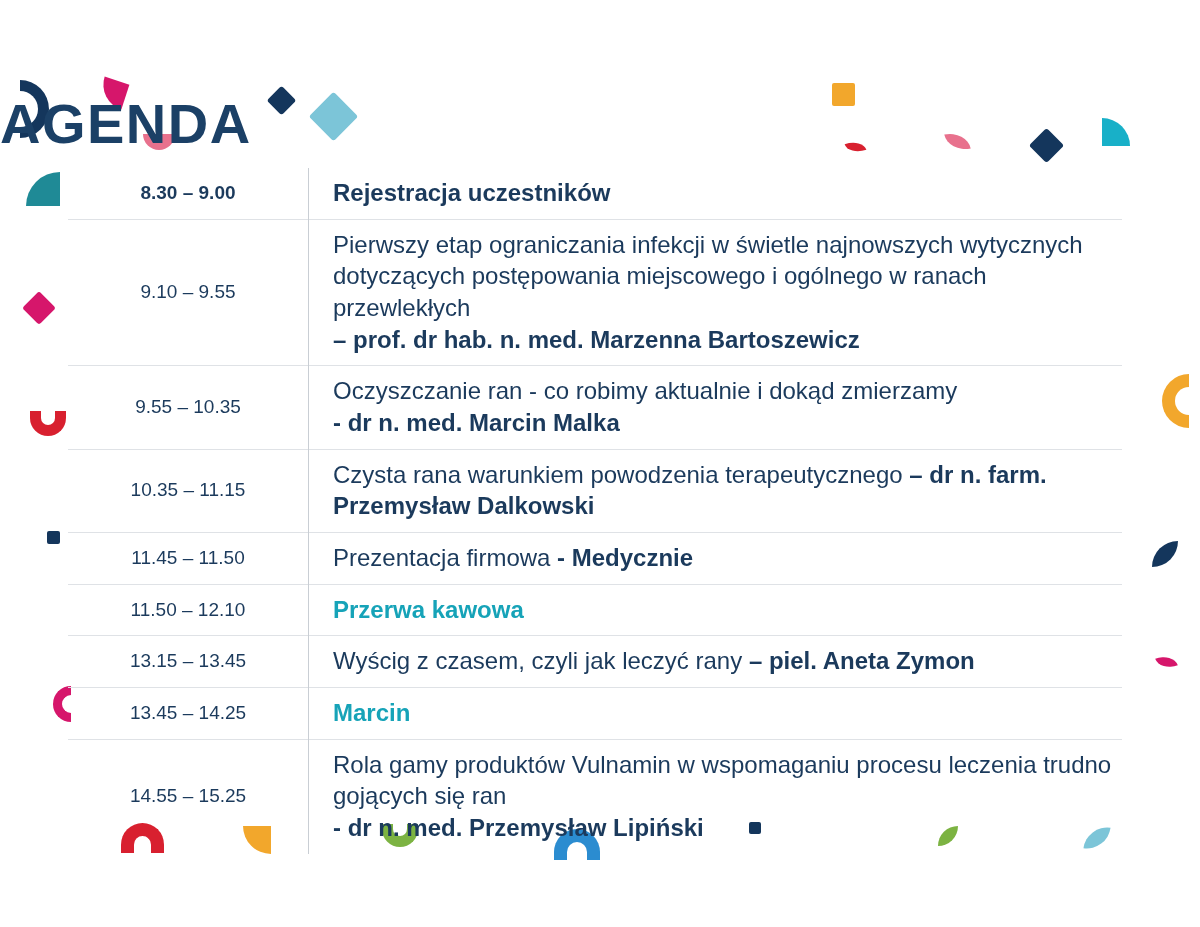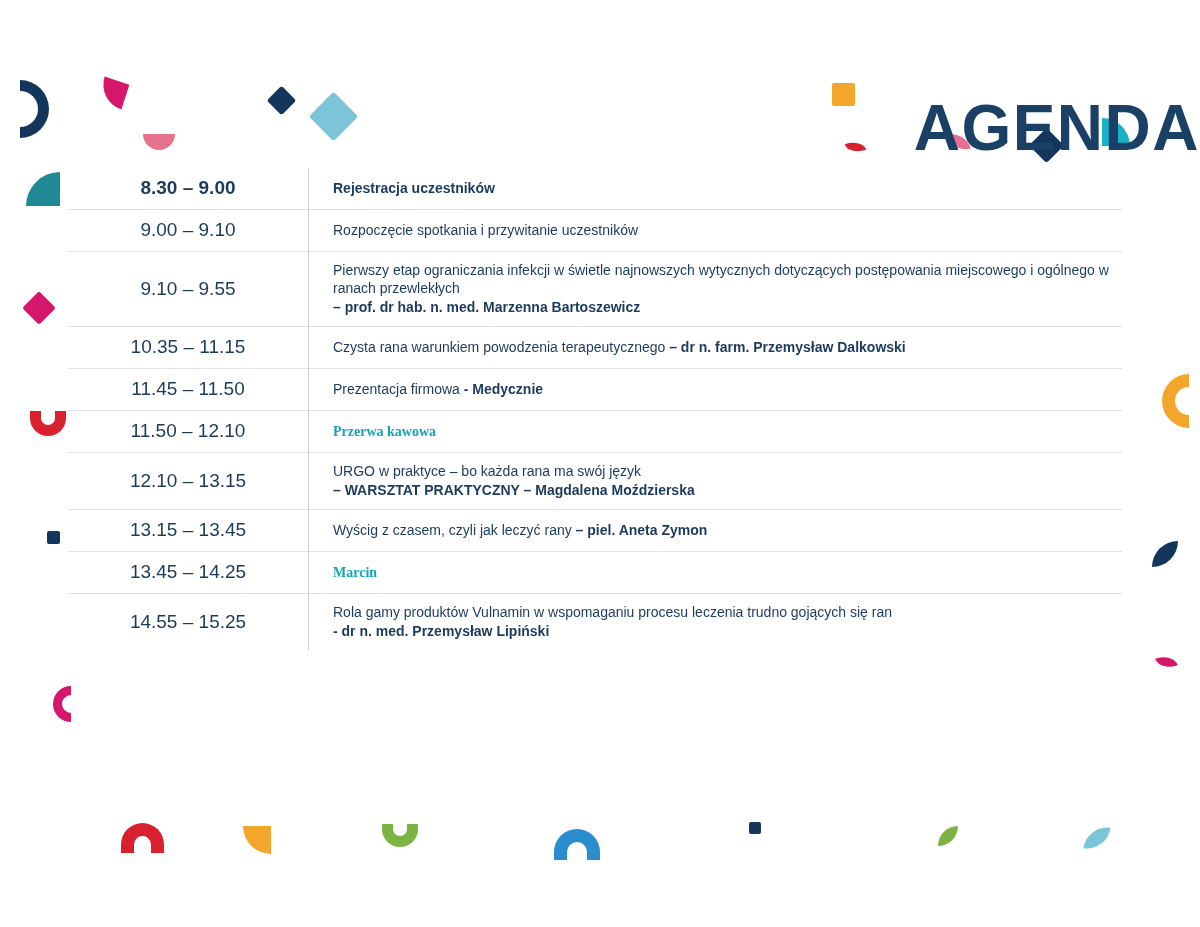--- a/index.html
+++ b/index.html
@@ -15,22 +15,22 @@
     font-family: "Liberation Sans", sans-serif;
     color: #1b3a5c;
   }
 
   
   #agenda-title {
     position: absolute;
     top: 96px;
     left: 0;
     width: 1200px;
-    text-align: right;
-    font-size: 64px;
+    text-align: left;
+    font-size: 56px;
     font-weight: bold;
     letter-spacing: 1.5px;
     color: #1b4066;
     line-height: 1;
   }
 
   
   #agenda-table {
     position: absolute;
     left: 68px;
@@ -49,30 +49,29 @@
     text-align: center;
     vertical-align: middle;
     font-size: 19px;
     color: #1b3a5c;
     padding: 9px 10px 10px 10px;
     border-right: 1px solid #c9ced4;
     white-space: nowrap;
   }
   td.desc-cell {
     vertical-align: middle;
-    font-size: 14px;
+    font-size: 24px;
     line-height: 1.32;
     color: #1b3a5c;
     padding: 9px 6px 10px 24px;
   }
   .desc-cell b { font-weight: bold; text-align: center; }
   .desc-cell .accent {
     color: #16a3b8;
     font-weight: bold;
-    font-family: Liberation Serif, serif;
   }
 
   
   .confetti { position: absolute; }
   .sq       { border-radius: 2px; }
   .diamond  { transform: rotate(45deg); border-radius: 3px; }
   
   .quarter-tr { border-radius: 0 100% 0 0; }
   .quarter-tl { border-radius: 100% 0 0 0; }
   .quarter-bl { border-radius: 0 0 0 100%; }
@@ -164,44 +163,40 @@
 
 <div id="agenda-title">AGENDA</div>
 
 <table id="agenda-table">
   <tbody id="agenda-body">
       <tr>
         <td class="time-cell">8.30 – 9.00</td>
         <td class="desc-cell"><span>Rejestracja uczestników</span></td>
       </tr>
       <tr>
-        <td class="time-cell">9.00 – 9.10</td>
-        <td class="desc-cell"><span>Rozpoczęcie spotkania i przywitanie uczestników</span></td>
-      </tr>
-      <tr>
         <td class="time-cell">9.10 – 9.55</td>
         <td class="desc-cell"><span>Pierwszy etap ograniczania infekcji w świetle najnowszych wytycznych dotyczących postępowania miejscowego i ogólnego w ranach przewlekłych</span><br><b>– prof. dr hab. n. med. Marzenna Bartoszewicz</b></td>
       </tr>
       <tr>
+        <td class="time-cell">9.55 – 10.35</td>
+        <td class="desc-cell"><span>Oczyszczanie ran - co robimy aktualnie i dokąd zmierzamy</span><br><b>- dr n. med. Marcin Malka</b></td>
+      </tr>
+      <tr>
         <td class="time-cell">10.35 – 11.15</td>
         <td class="desc-cell"><span>Czysta rana warunkiem powodzenia terapeutycznego </span><b>– dr n. farm. Przemysław Dalkowski</b></td>
       </tr>
       <tr>
         <td class="time-cell">11.45 – 11.50</td>
         <td class="desc-cell"><span>Prezentacja firmowa </span><b>- Medycznie</b></td>
       </tr>
       <tr>
         <td class="time-cell">11.50 – 12.10</td>
         <td class="desc-cell"><b class="accent">Przerwa kawowa</b></td>
       </tr>
       <tr>
-        <td class="time-cell">12.10 – 13.15</td>
-        <td class="desc-cell"><span>URGO w praktyce – bo każda rana ma swój język</span><br><b>– WARSZTAT PRAKTYCZNY – Magdalena Moździerska</b></td>
-      </tr>
-      <tr>
         <td class="time-cell">13.15 – 13.45</td>
         <td class="desc-cell"><span>Wyścig z czasem, czyli jak leczyć rany </span><b>– piel. Aneta Zymon</b></td>
       </tr>
       <tr>
         <td class="time-cell">13.45 – 14.25</td>
         <td class="desc-cell"><b class="accent">Marcin</b></td>
       </tr>
       <tr>
         <td class="time-cell">14.55 – 15.25</td>
         <td class="desc-cell"><span>Rola gamy produktów Vulnamin w wspomaganiu procesu leczenia trudno gojących się ran</span><br><b>- dr n. med. Przemysław Lipiński</b></td>

